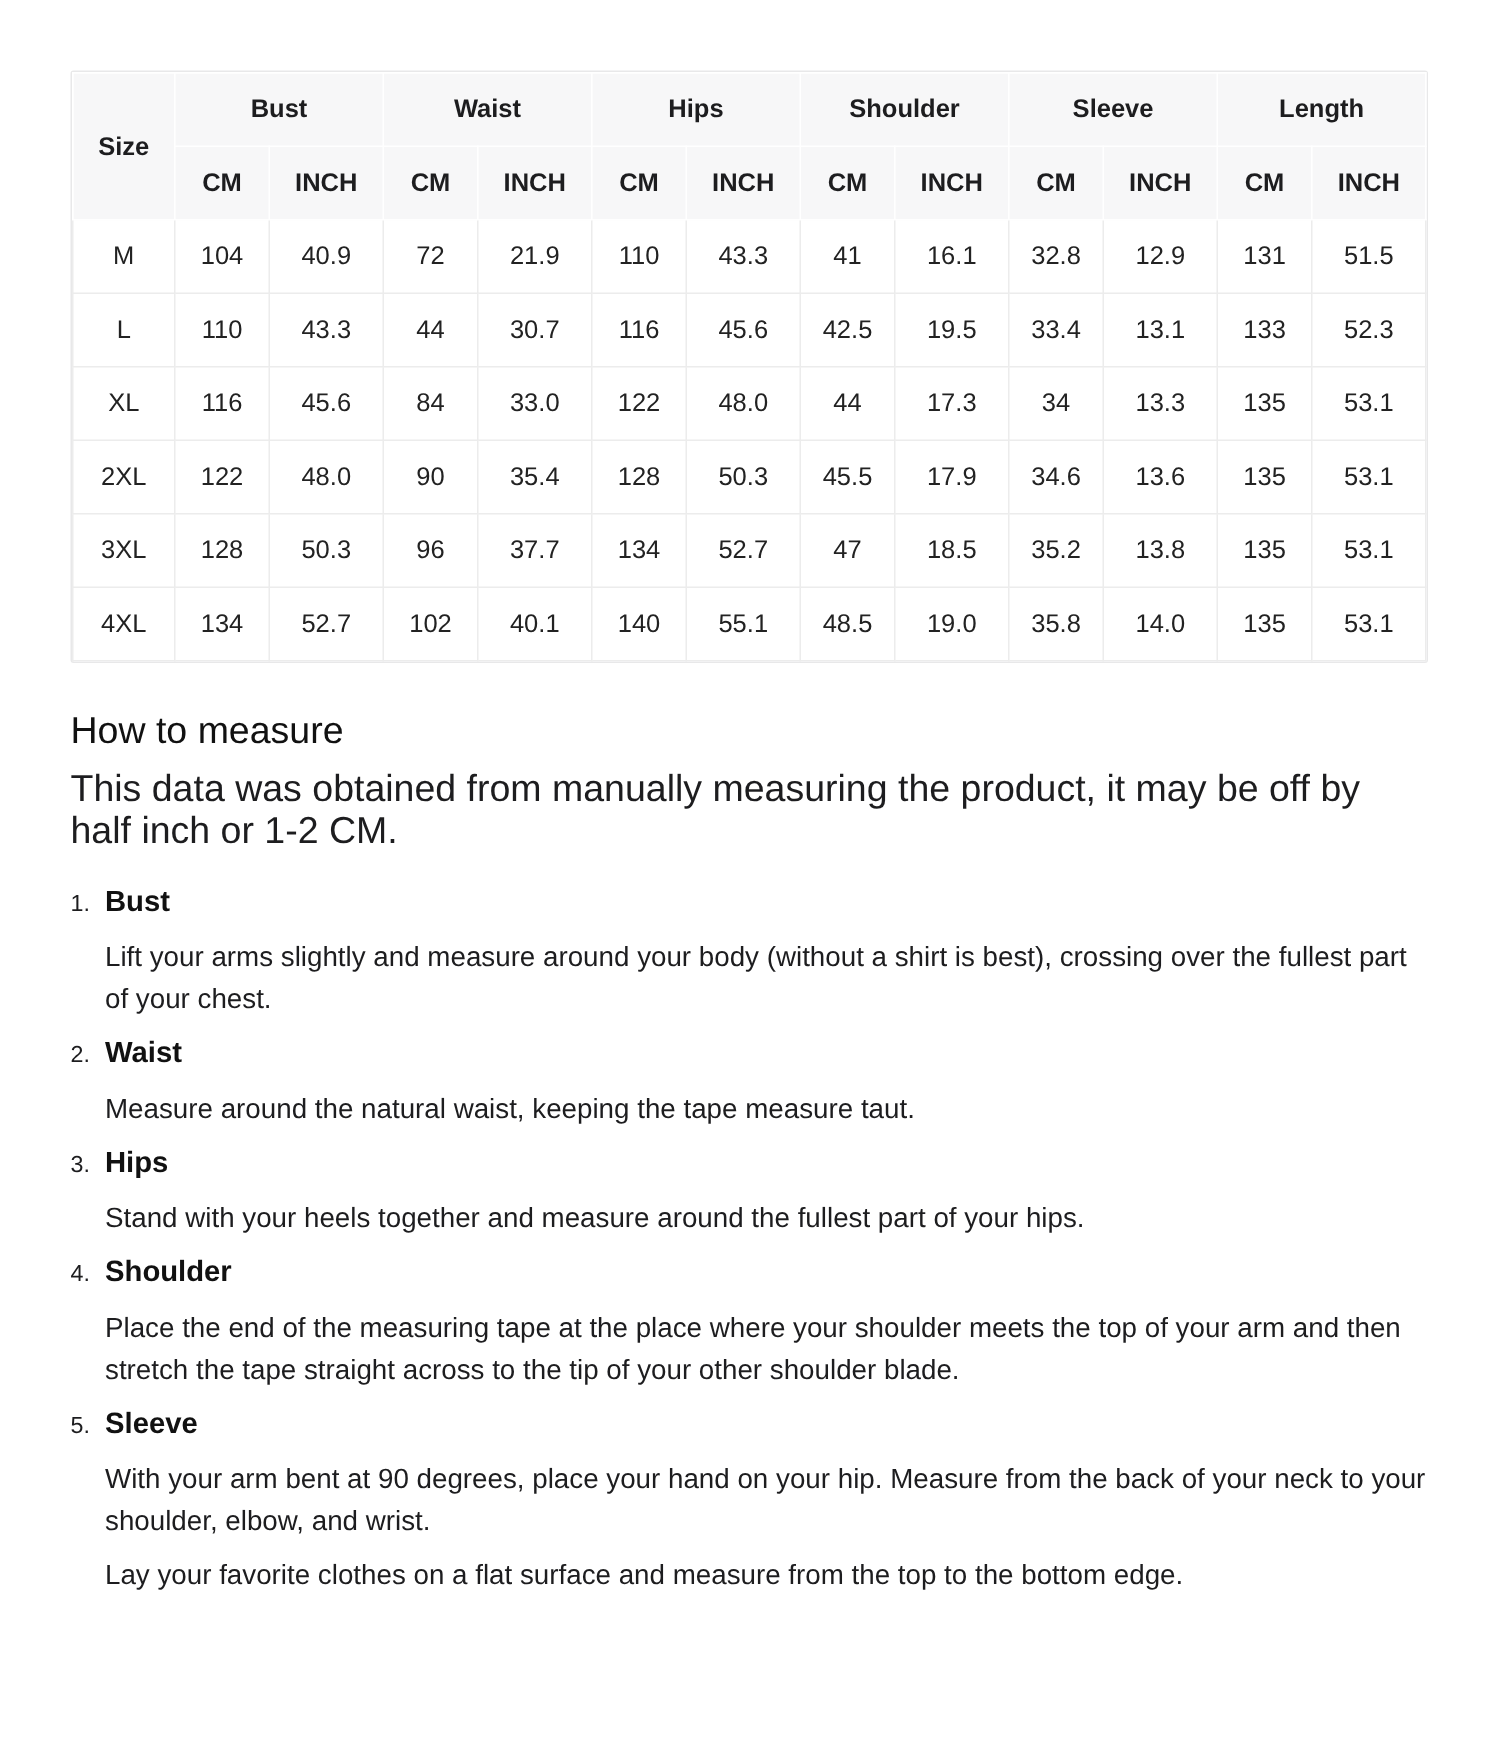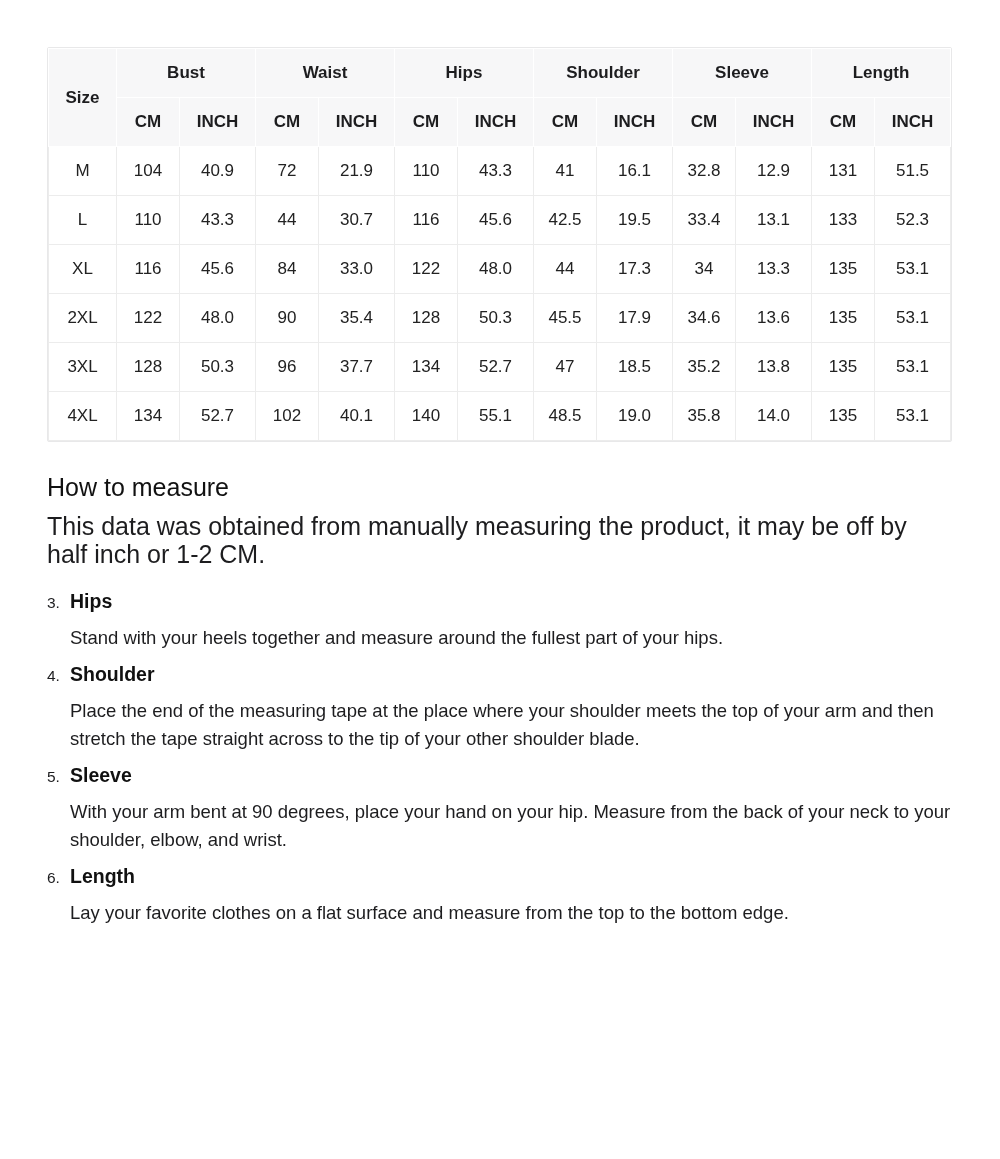--- a/index.html
+++ b/index.html
@@ -235,37 +235,46 @@
       </tbody>
     </table>
   </div>
 
   <h2 class="howto-title">How to measure</h2>
   <p class="howto-intro">This data was obtained from manually measuring the product, it may be off by half inch or 1-2 CM.</p>
 
   <ol class="measure-list">
     <li>
       <div class="term-line">
+        <span class="item-num">1.</span><span class="item-term">Bust</span>
+      </div>
+      <p class="item-desc">Lift your arms slightly and measure around your body (without a shirt is best), crossing over the fullest part of your chest.</p>
+    </li>
+    <li>
+      <div class="term-line">
+        <span class="item-num">2.</span><span class="item-term">Waist</span>
+      </div>
+      <p class="item-desc">Measure around the natural waist, keeping the tape measure taut.</p>
+    </li>
+    <li>
+      <div class="term-line">
         <span class="item-num">3.</span><span class="item-term">Hips</span>
       </div>
       <p class="item-desc">Stand with your heels together and measure around the fullest part of your hips.</p>
     </li>
     <li>
       <div class="term-line">
         <span class="item-num">4.</span><span class="item-term">Shoulder</span>
       </div>
       <p class="item-desc">Place the end of the measuring tape at the place where your shoulder meets the top of your arm and then stretch the tape straight across to the tip of your other shoulder blade.</p>
     </li>
     <li>
       <div class="term-line">
         <span class="item-num">5.</span><span class="item-term">Sleeve</span>
       </div>
       <p class="item-desc">With your arm bent at 90 degrees, place your hand on your hip. Measure from the back of your neck to your shoulder, elbow, and wrist.</p>
     </li>
     <li>
-      <div class="term-line">
-        <span class="item-num">6.</span><span class="item-term">Length</span>
-      </div>
       <p class="item-desc">Lay your favorite clothes on a flat surface and measure from the top to the bottom edge.</p>
     </li>
   </ol>
 
 </div>
 
 </body></html>

